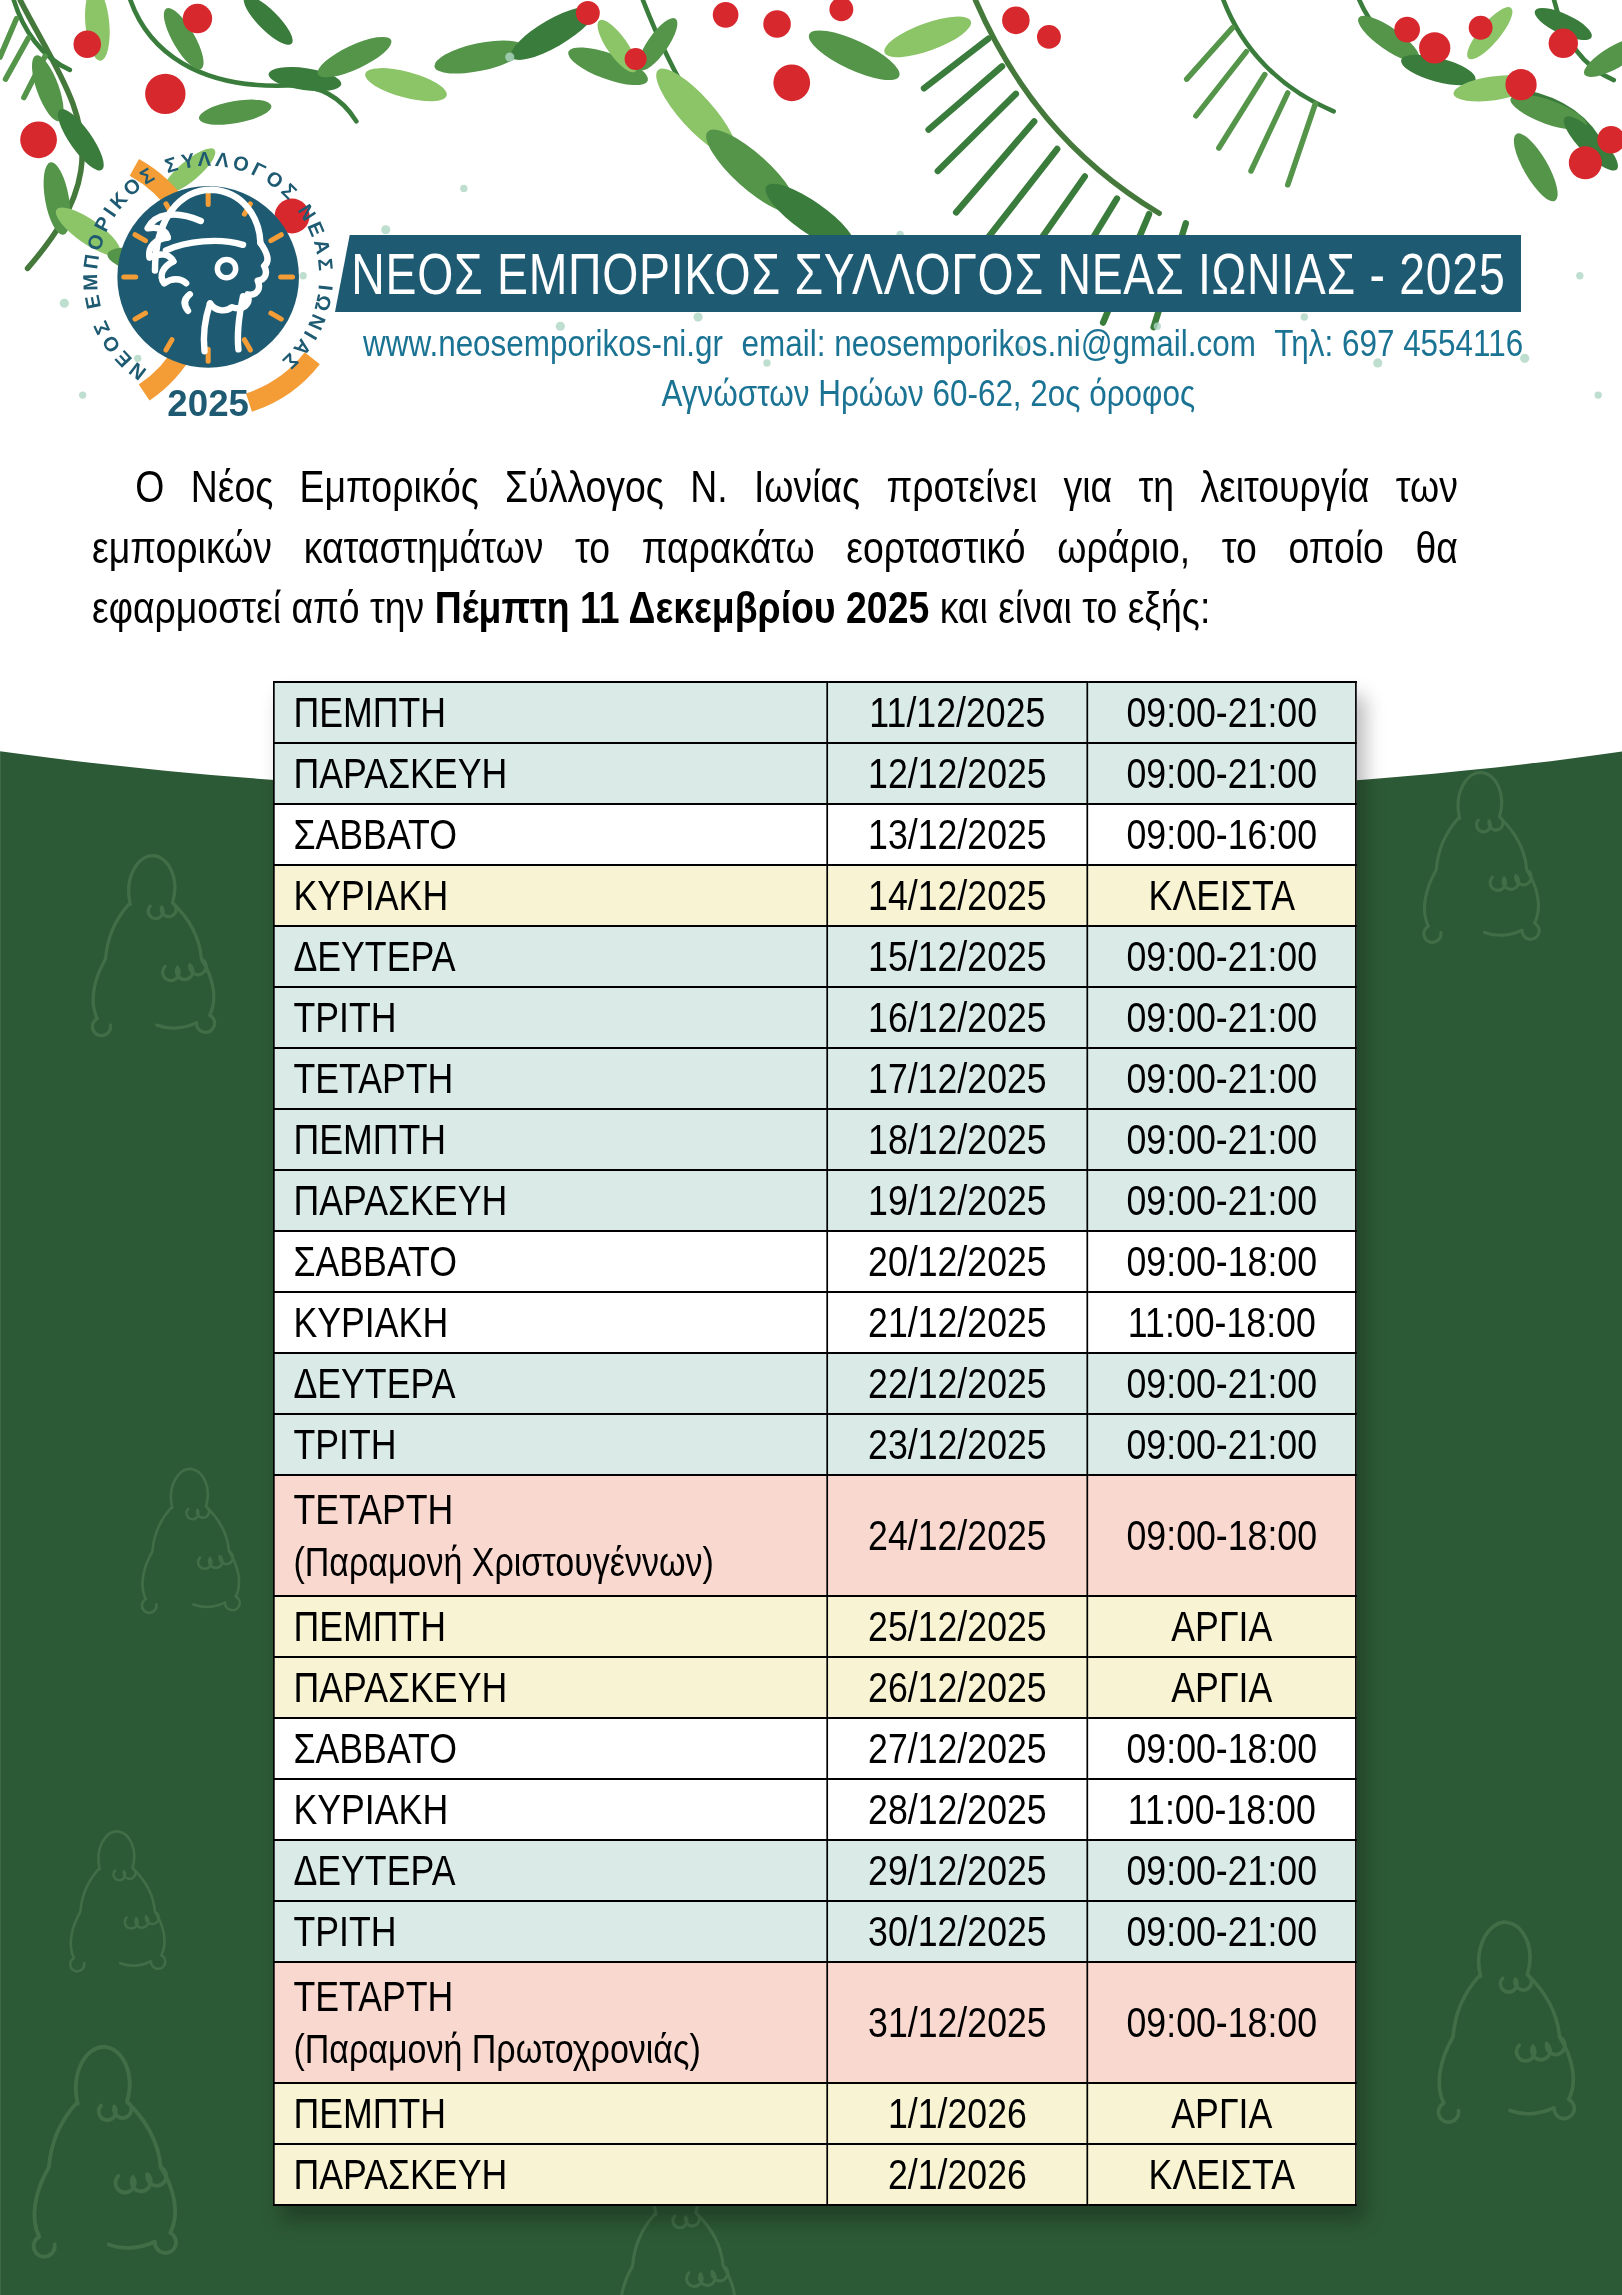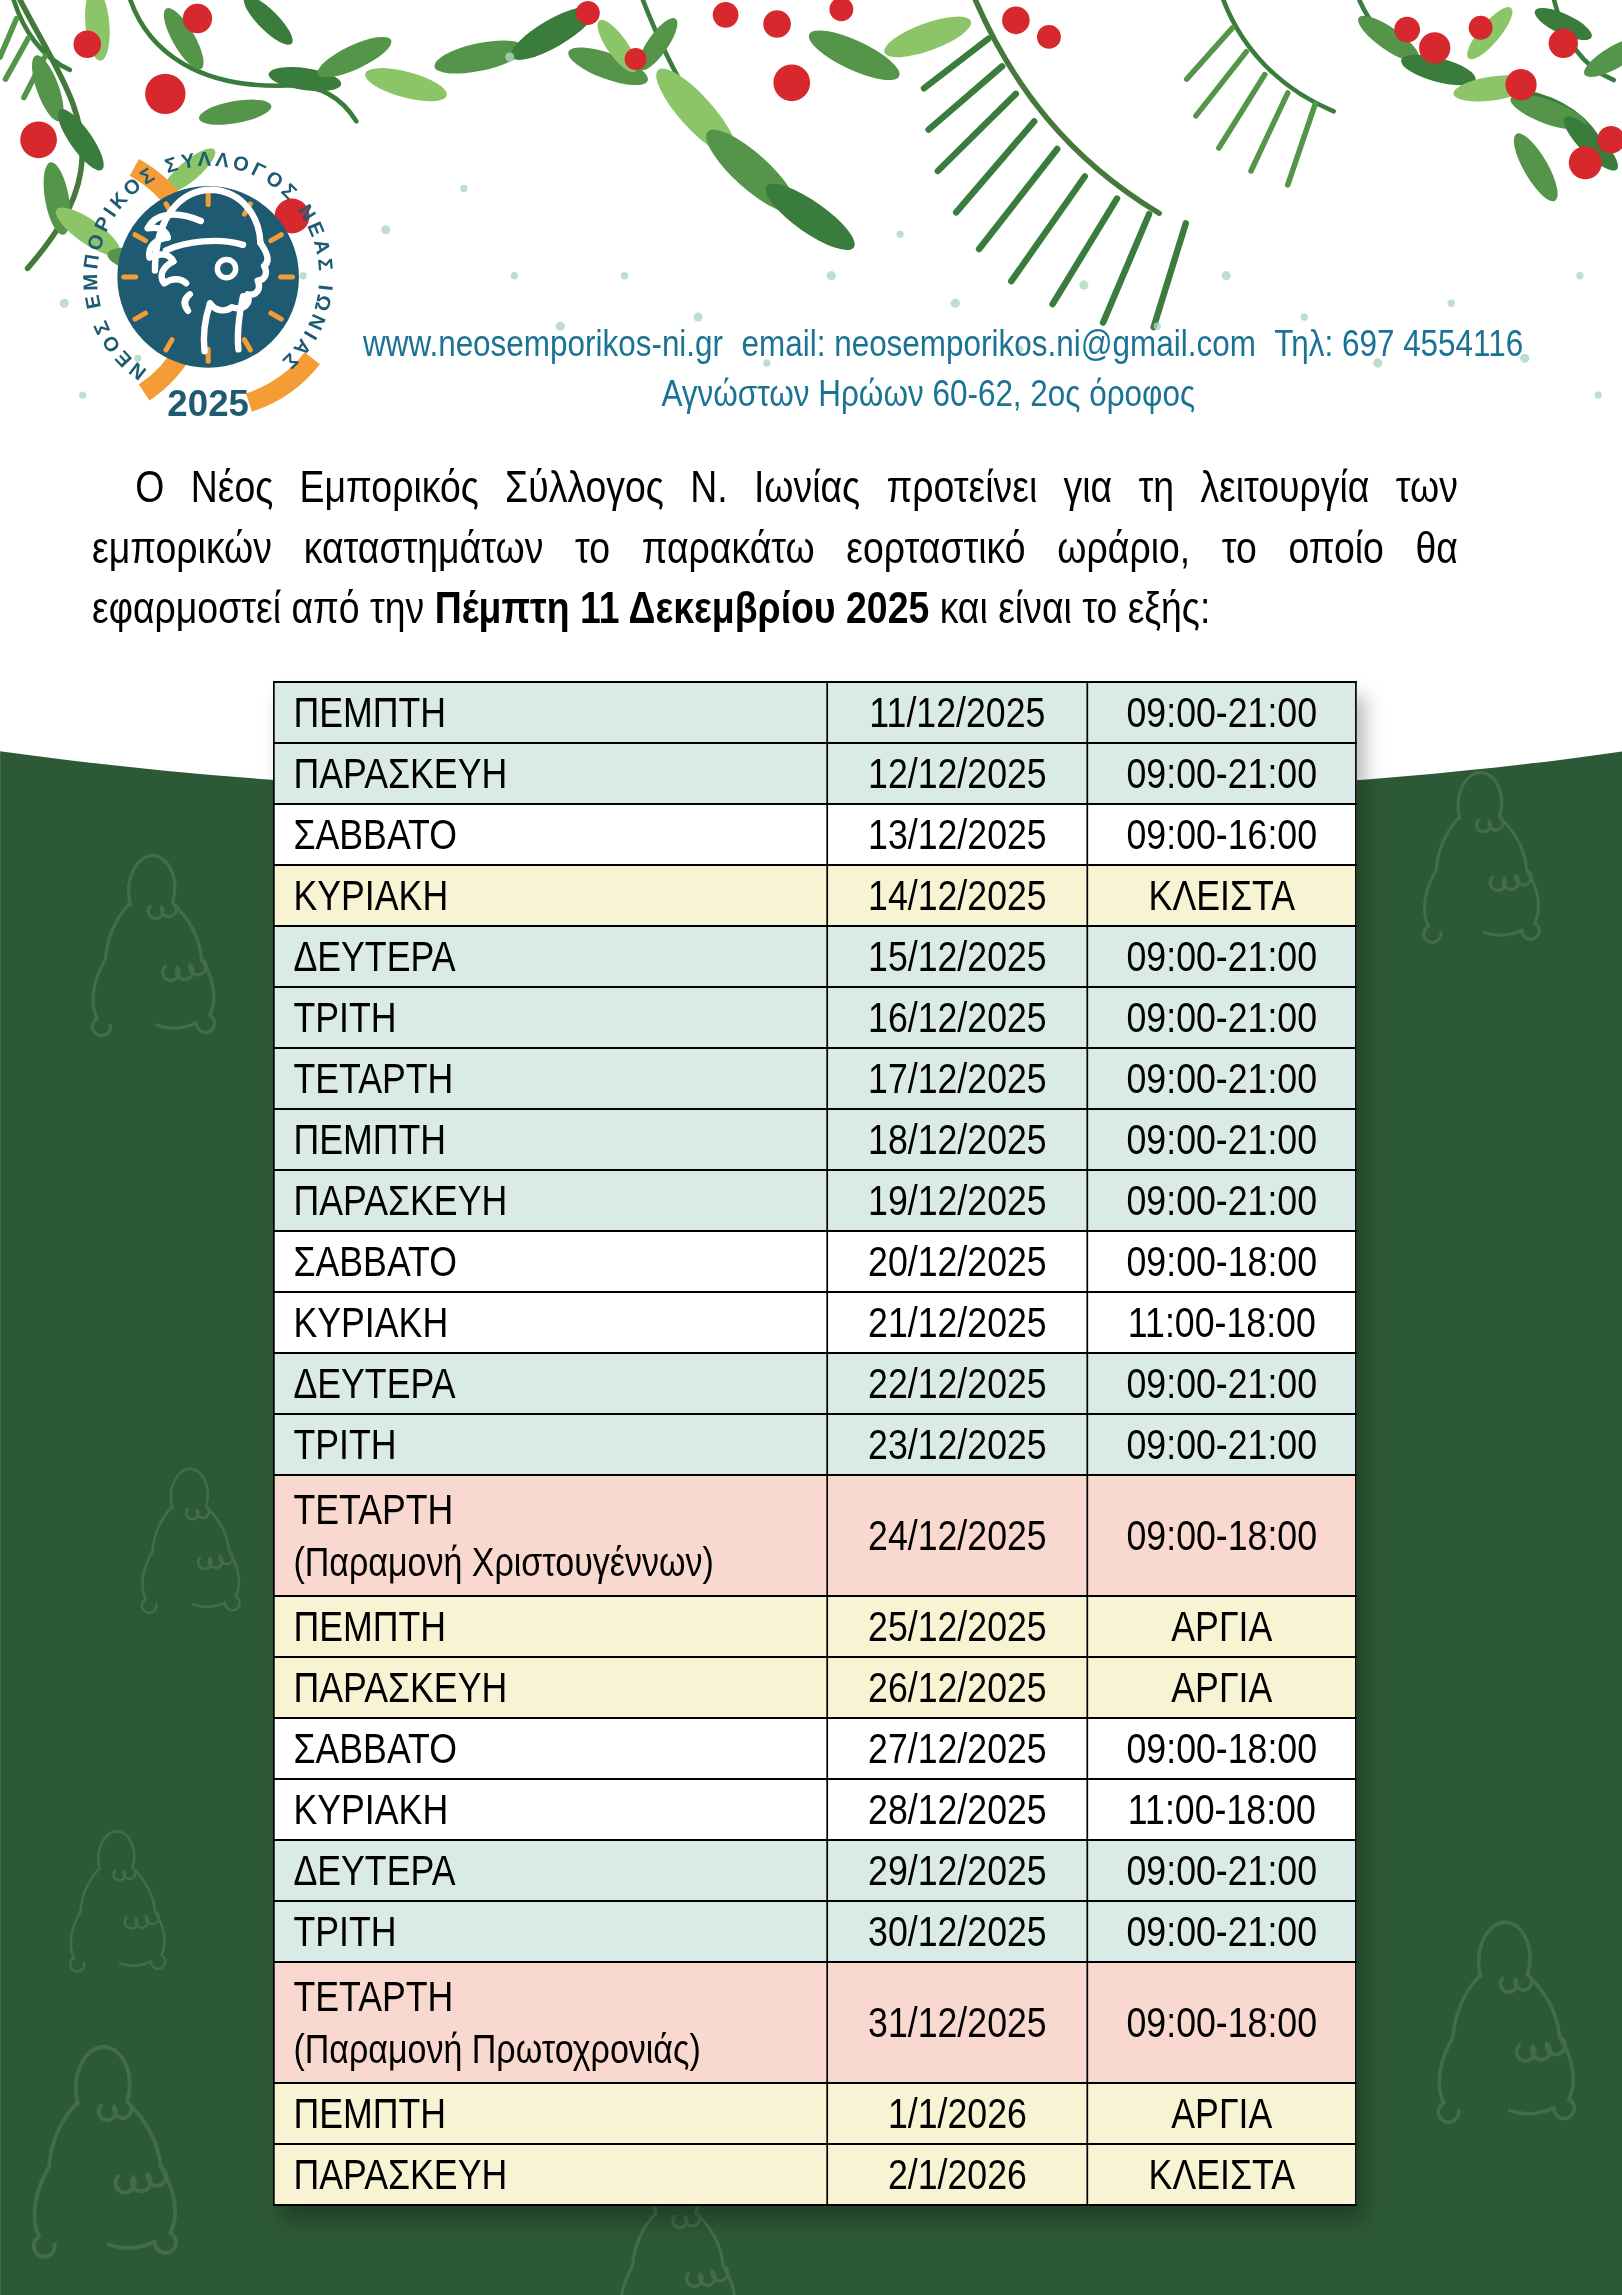--- a/index.html
+++ b/index.html
@@ -254,20 +254,23 @@
       <defs>
         <path id="ring-path" d="M94.1,259.5 A121,121 0 1 1 225.9,259.5"></path>
       </defs>
       <text class="ring-text">
         <textPath href="#ring-path">ΝΕΟΣ ΕΜΠΟΡΙΚΟΣ ΣΥΛΛΟΓΟΣ ΝΕΑΣ ΙΩΝΙΑΣ</textPath>
       </text>
       <text class="year-text" x="160" y="310" text-anchor="middle">2025</text>
     </svg>
   </div>
 
+  <div class="banner">
+    <span class="banner-text">ΝΕΟΣ ΕΜΠΟΡΙΚΟΣ ΣΥΛΛΟΓΟΣ ΝΕΑΣ ΙΩΝΙΑΣ - 2025</span>
+  </div>
 
   <div class="contact-row">
     <span>www.neosemporikos-ni.gr</span>
     <span>email: neosemporikos.ni@gmail.com</span>
     <span>Τηλ: 697 4554116</span>
   </div>
   <div class="address-line">Αγνώστων Ηρώων 60-62, 2ος όροφος</div>
 
   <div class="intro">
     <p>

